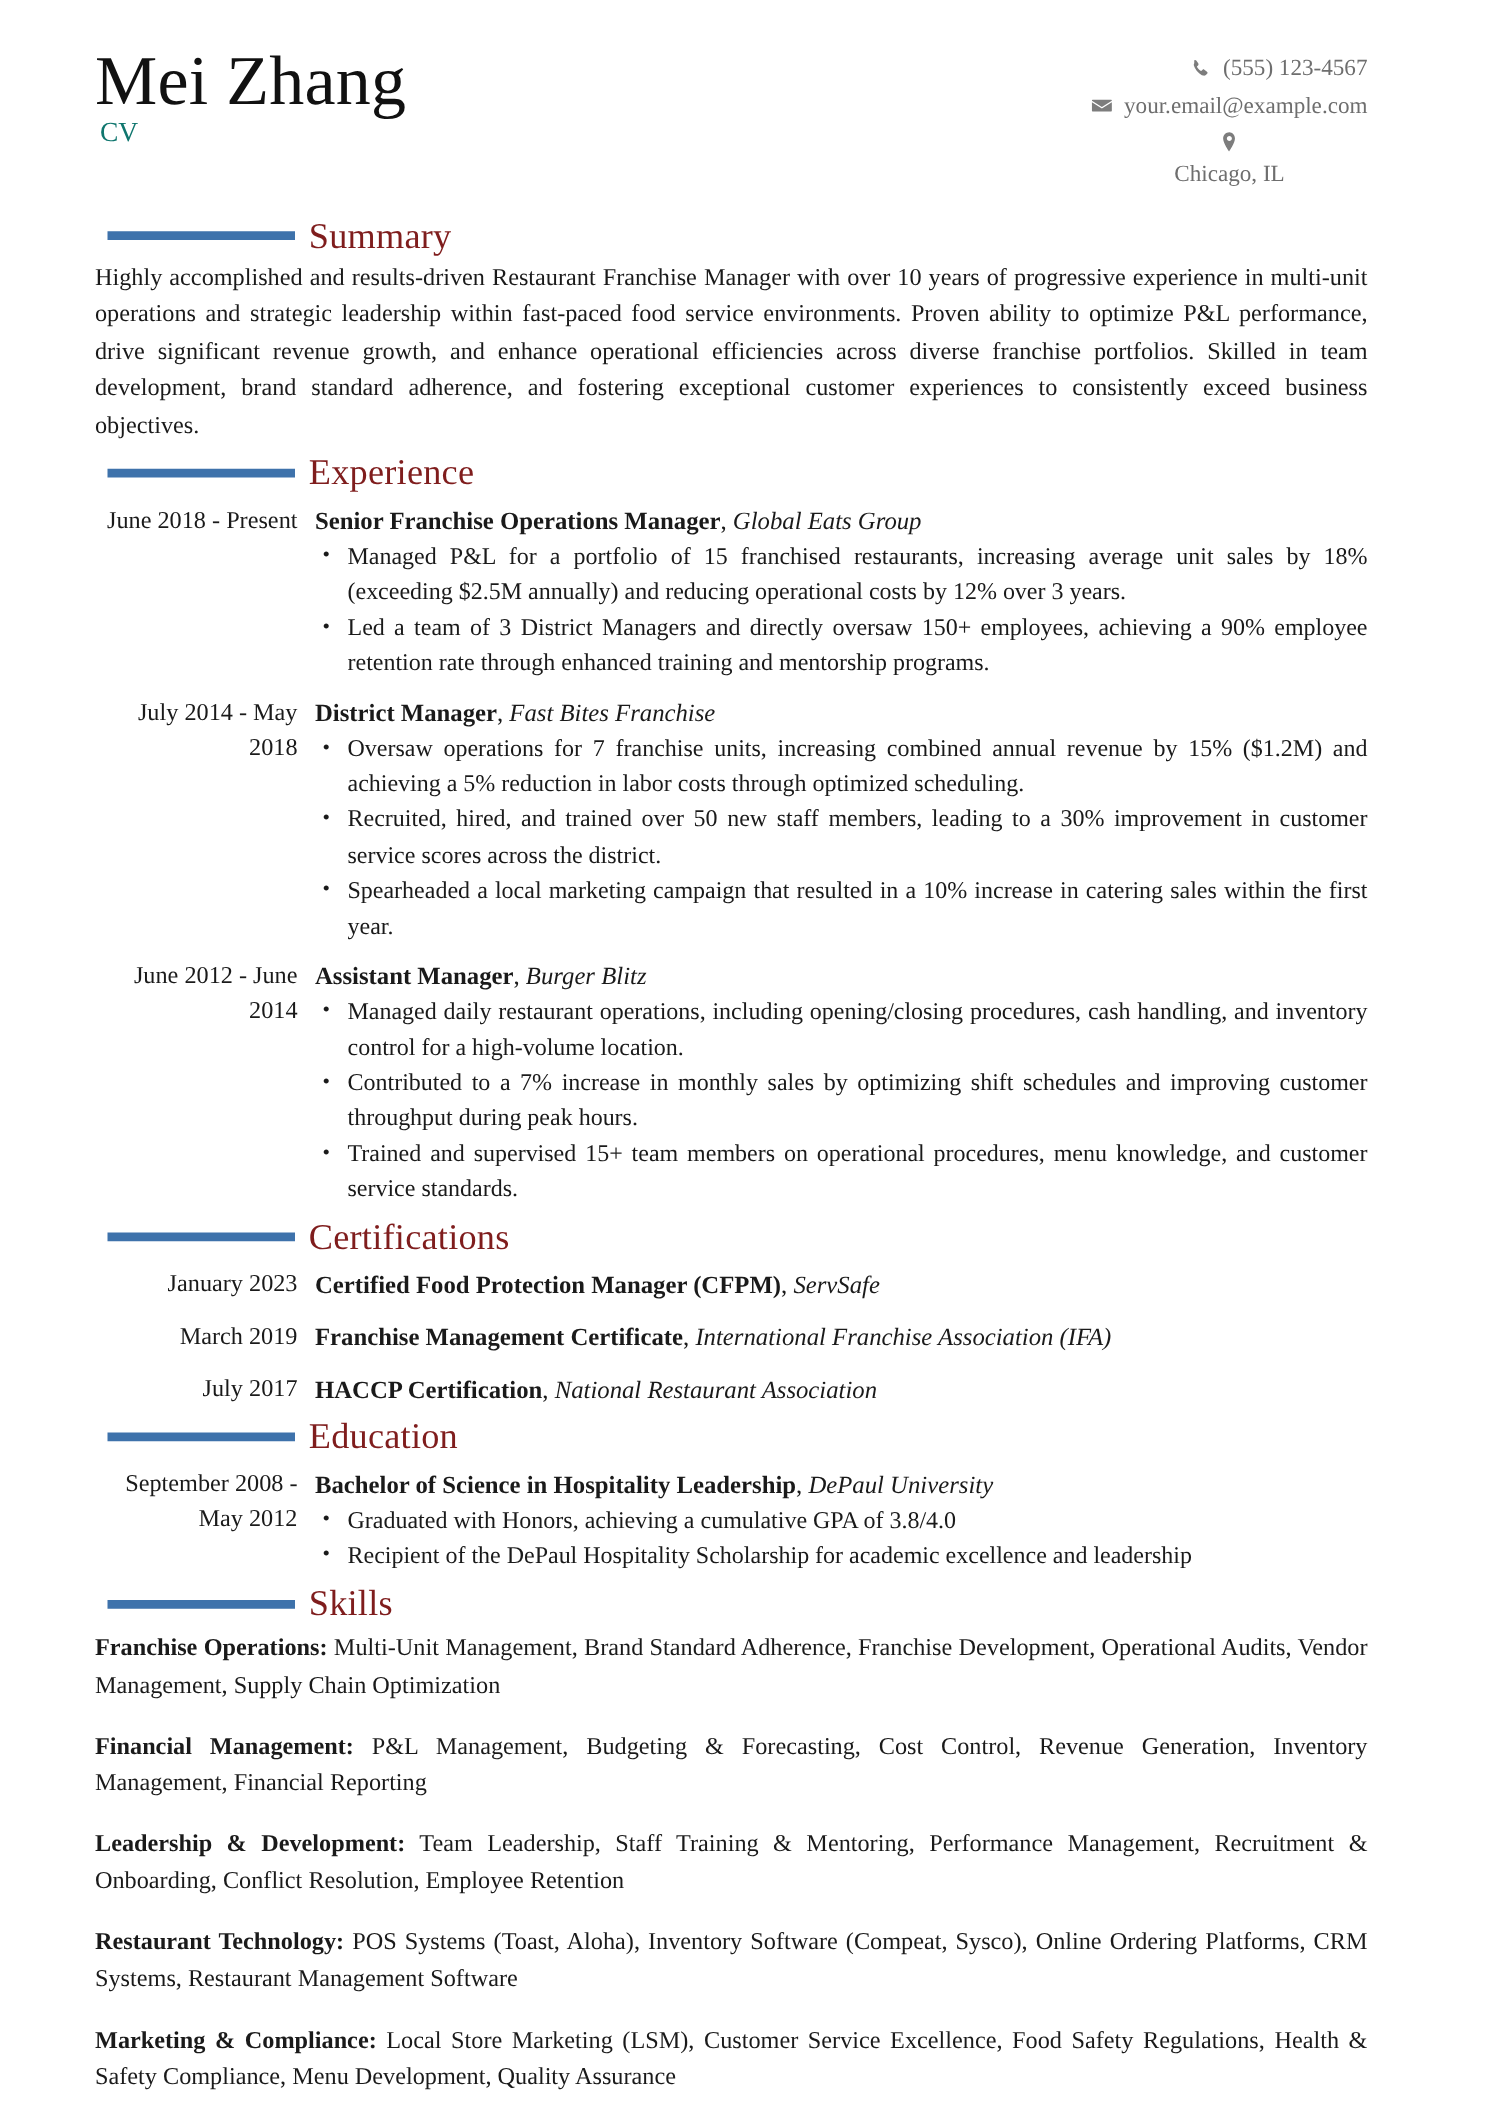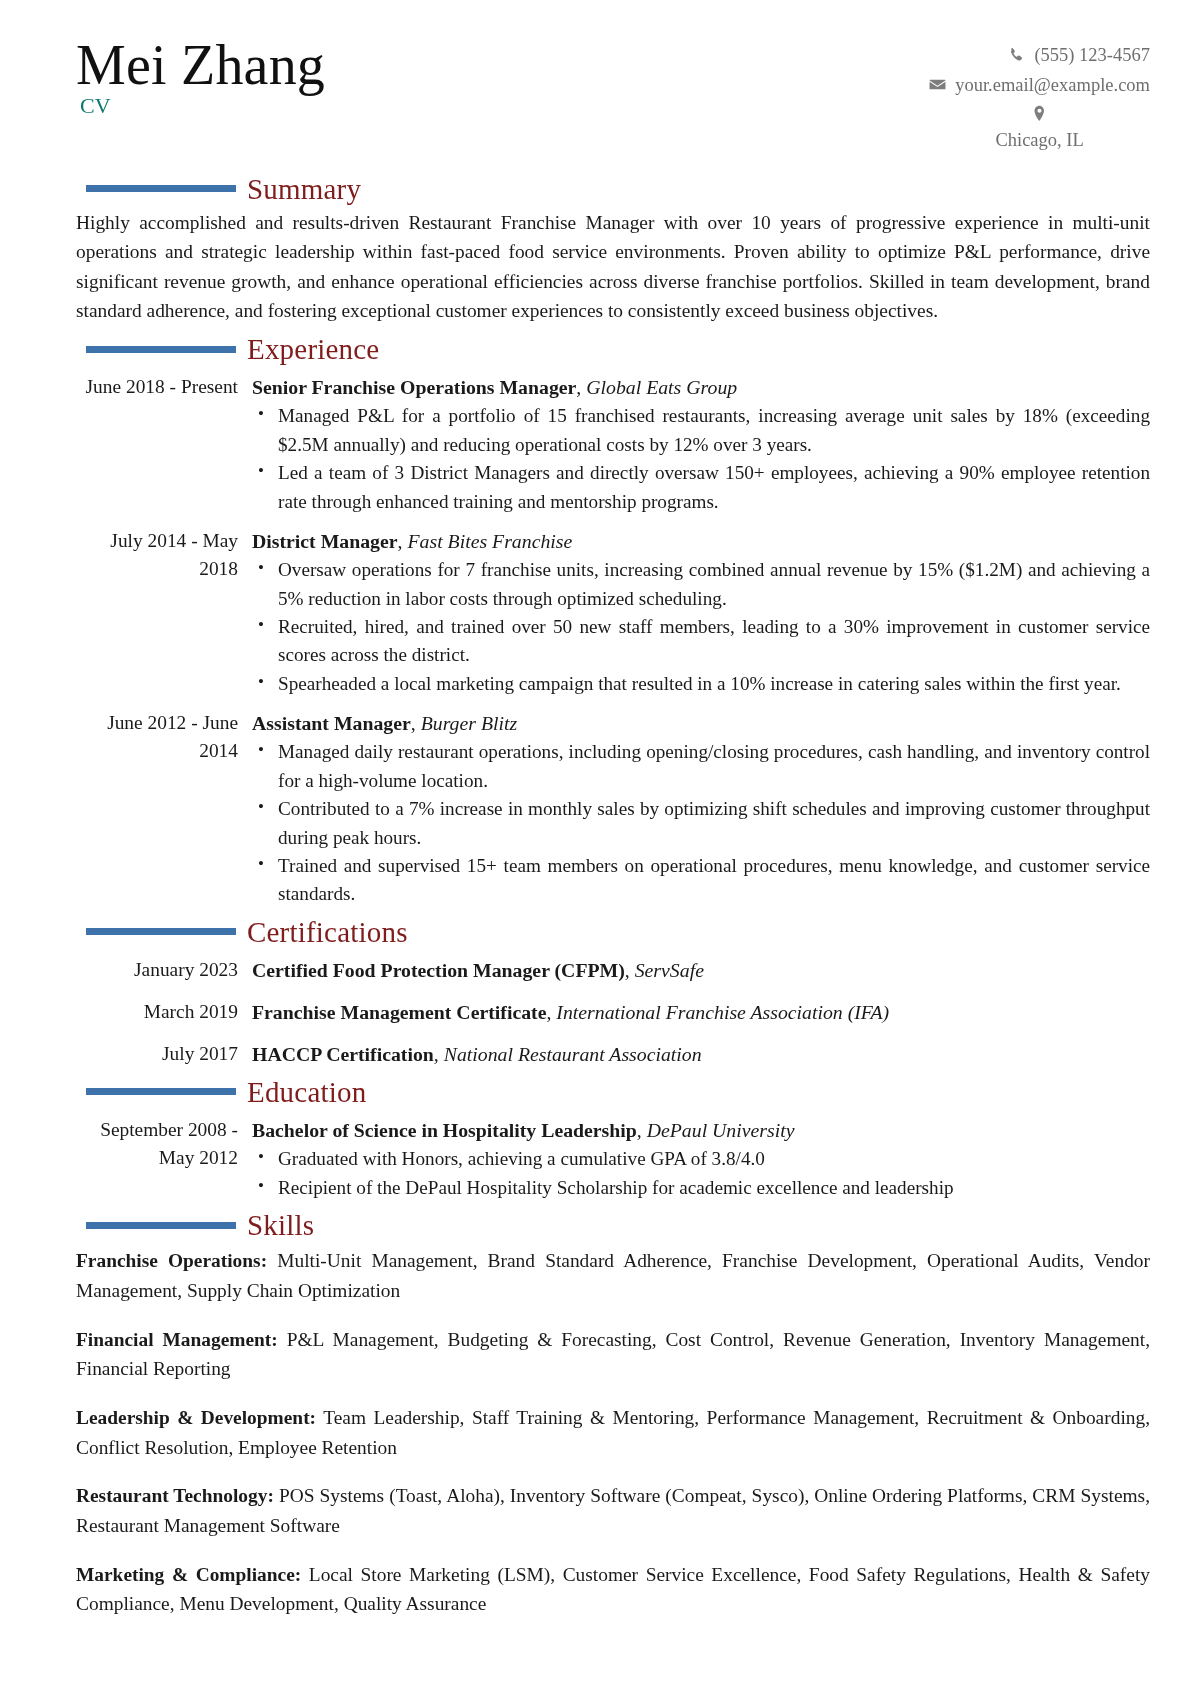--- a/index.html
+++ b/index.html
@@ -13,21 +13,21 @@
     height: 1683px;
     font-family: "Liberation Serif", "DejaVu Serif", serif;
     color: #1a1a1a;
     -webkit-font-smoothing: antialiased;
   }
   .page {
     position: relative;
     width: 1190px;
     height: 1683px;
     box-sizing: border-box;
-    padding: 34px 40px 40px 76px;
+    padding: 34px 96px 40px 76px;
   }
 
   
   .header {
     display: flex;
     align-items: flex-start;
     justify-content: space-between;
     margin-bottom: 2px;
   }
   .name-block { padding-top: 2px; }

